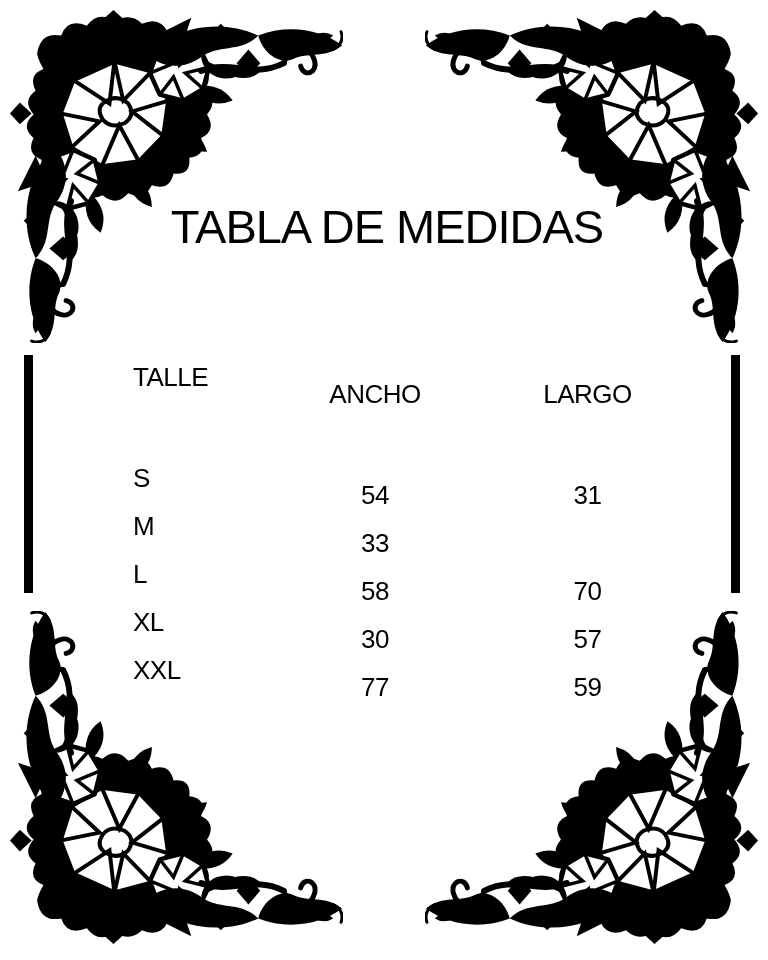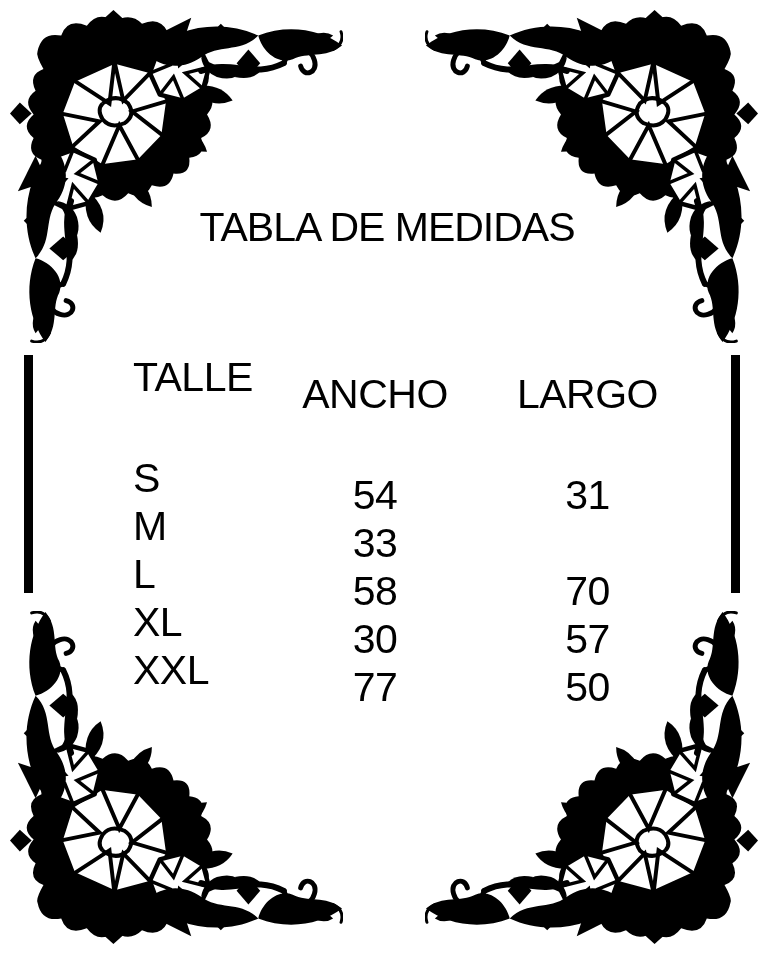--- a/index.html
+++ b/index.html
@@ -13,27 +13,27 @@
   .corner.tl{top:8px;left:8px;}
   .corner.tr{top:8px;right:8px;transform:scaleX(-1);}
   .corner.bl{bottom:14px;left:8px;transform:scaleY(-1);}
   .corner.br{bottom:14px;right:8px;transform:scale(-1,-1);}
   .sidebar-rule{position:absolute;top:355px;width:9px;height:238px;background:#000;}
   .sidebar-rule.left{left:24px;}
   .sidebar-rule.right{right:28px;}
   .title{
     position:absolute;top:203px;left:0;right:0;height:48px;
     padding-left:6px;text-align:center;
-    font-size:41px;line-height:48px;letter-spacing:-1px;white-space:nowrap;
+    font-size:47px;line-height:48px;letter-spacing:-1px;white-space:nowrap;
   }
   .size-table{position:absolute;left:130px;top:336px;}
   .trow{
     display:grid;grid-template-columns:150px 190px 235px;
     height:48px;align-items:center;
-    font-size:41px;line-height:48px;letter-spacing:-0.5px;
+    font-size:26px;line-height:48px;letter-spacing:-0.5px;
   }
   .trow .c1{text-align:left;padding-left:3px;}
   .trow .c2,.trow .c3{text-align:center;margin-top:34px;}
   .tbody{margin-top:53px;}
 </style>
 </head>
 <body>
 
 <svg width="0" height="0" style="position:absolute" aria-hidden="true">
   <defs>
@@ -134,16 +134,16 @@
       <div class="c3">70</div>
     </div>
     <div class="trow">
       <div class="c1">XL</div>
       <div class="c2">30</div>
       <div class="c3">57</div>
     </div>
     <div class="trow">
       <div class="c1">XXL</div>
       <div class="c2">77</div>
-      <div class="c3">50</div>
+      <div class="c3">59</div>
     </div>
   </div>
 </div>
 
 </body></html>

